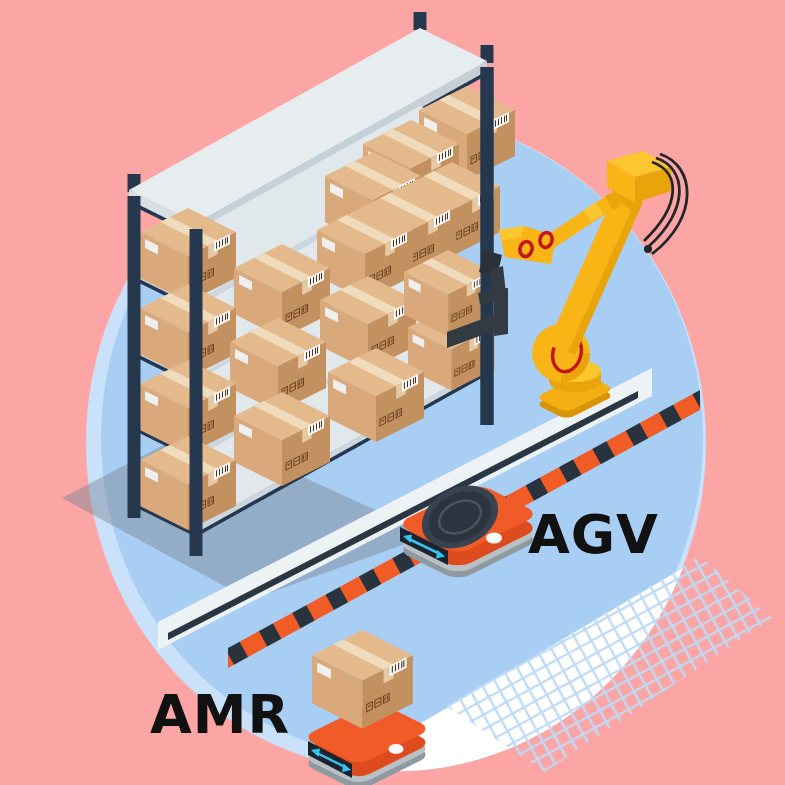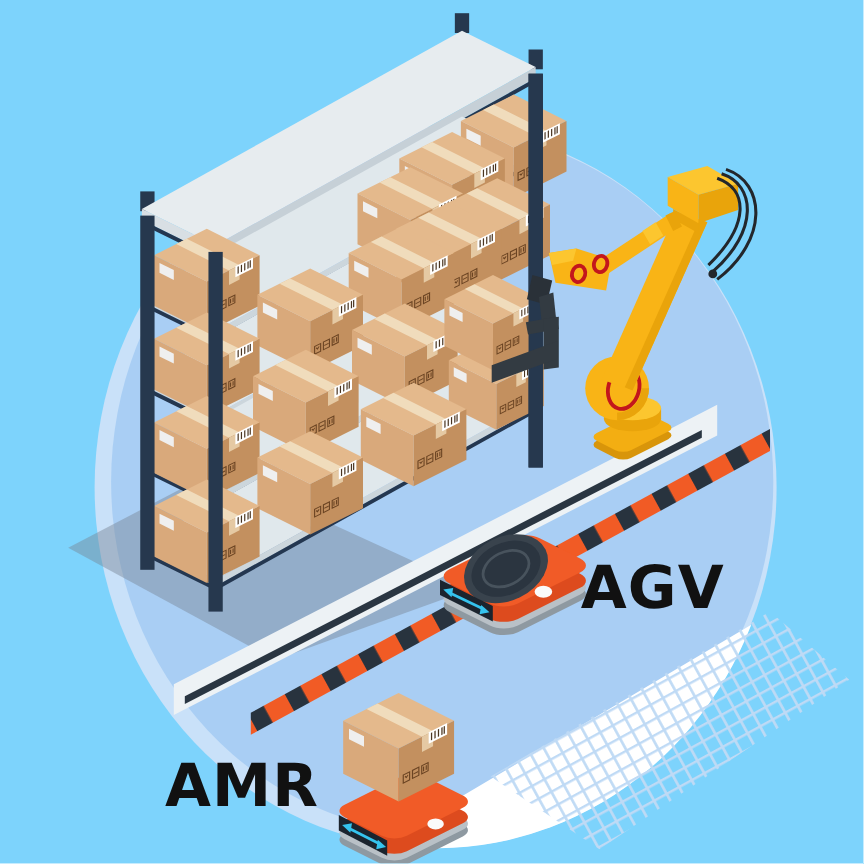--- a/index.html
+++ b/index.html
@@ -1,17 +1,17 @@
 <!DOCTYPE html>
 <html style="--circleRim: #C9E1F9; --circleFill: #A9CEF4; --hatchLine: #BFDAF5; --frameNavy: #26384E; --slabTop: #E7ECEF; --slabSideL: #D8DFE4; --slabSideR: #C6D0D7; --boardTop: #E0E8EC; --boardSide: #CCD6DC; --boardLine: #243750; --boxTop: #E4B98C; --boxLeft: #D9A97B; --boxRight: #C3905F; --boxTape: #F0DCBC; --boxTapeSide: #E5C9A3; --boxLabel: #EFEFEF; --barcodeBg: #FFFFFF; --barcodeBars: #4A3521; --boxIcons: #6B4423; --shadow: rgba(120,132,148,0.45); --trackWhite: #EDF2F5; --trackLine: #2A3642; --hazardOrange: #F15B25; --hazardNavy: #28333E; --armYellow: #F9B416; --armYellowLight: #FCC62F; --armYellowDark: #E9A40B; --armYellowDeep: #D8950A; --armRed: #C3161C; --cableDark: #23272C; --clawDark: #333B42; --couplingDark: #2A3138; --botOrange: #F15B27; --botOrangeDark: #DD4B1E; --botRim: #B9C1C7; --botRimDark: #8E99A1; --panelDark: #1B242E; --arrowCyan: #35C3EE; --dotWhite: #FAFAFA; --turnOuter: #39434D; --turnInner: #2B3540; --turnRing: #48535D; --labelText: #111111;"><head>
 <meta charset="utf-8">
 <title>AGV vs AMR</title>
 <style>
   html,body{margin:0;padding:0;background:#fff;}
-  .stage{width:785px;height:785px;position:relative;background:#7dd3fc;overflow:hidden;}
+  .stage{width:785px;height:785px;position:relative;background:#fca5a5;overflow:hidden;}
   svg{display:block;}
   text.lbl{font-family:"DejaVu Sans","Liberation Sans",sans-serif;font-weight:bold;font-size:54px;fill:var(--labelText);letter-spacing:1px;}
   .circleRim{fill:var(--circleRim)} .circleFill{fill:var(--circleFill)}
   .hatchLine{stroke:var(--hatchLine)}
   .navy{fill:var(--frameNavy)} .navyLine{fill:var(--boardLine)}
   .slabTop{fill:var(--slabTop)} .slabSideL{fill:var(--slabSideL)} .slabSideR{fill:var(--slabSideR)}
   .boardTop{fill:var(--boardTop)} .boardSide{fill:var(--boardSide)} .boardLine{fill:var(--boardLine)}
   .boxTop{fill:var(--boxTop)} .boxLeft{fill:var(--boxLeft)} .boxRight{fill:var(--boxRight)}
   .boxTape{fill:var(--boxTape)} .boxTapeSide{fill:var(--boxTapeSide)} .boxLabel{fill:var(--boxLabel)}
   .bcBg{fill:var(--barcodeBg)} .bcBar{stroke:var(--barcodeBars)} .boxIco{stroke:var(--boxIcons);fill:none;stroke-width:1}

